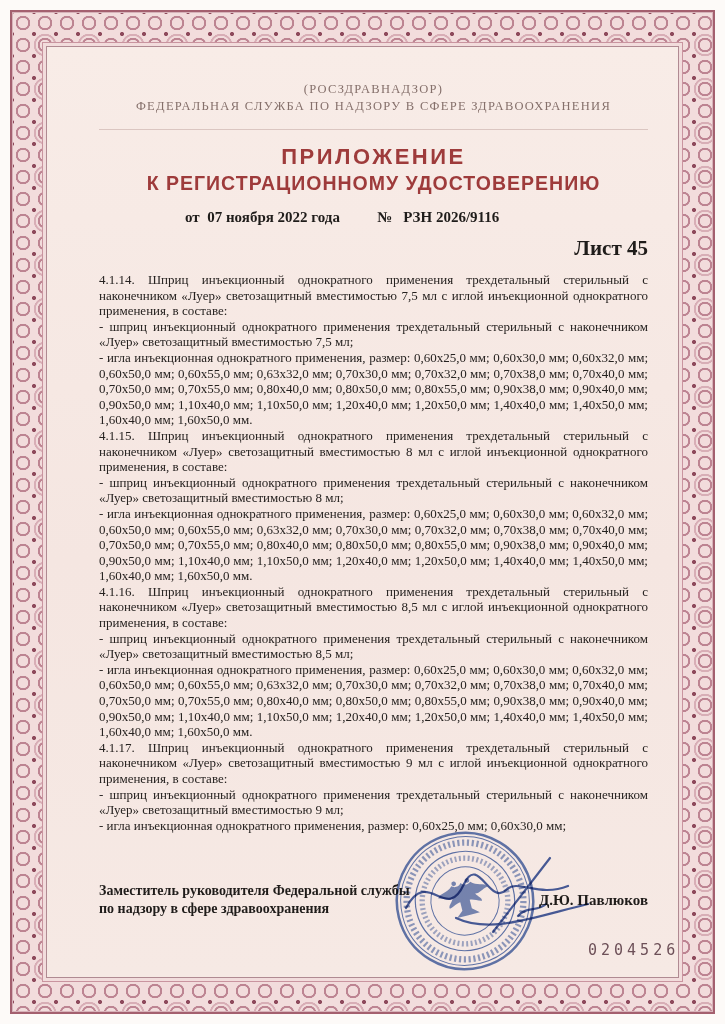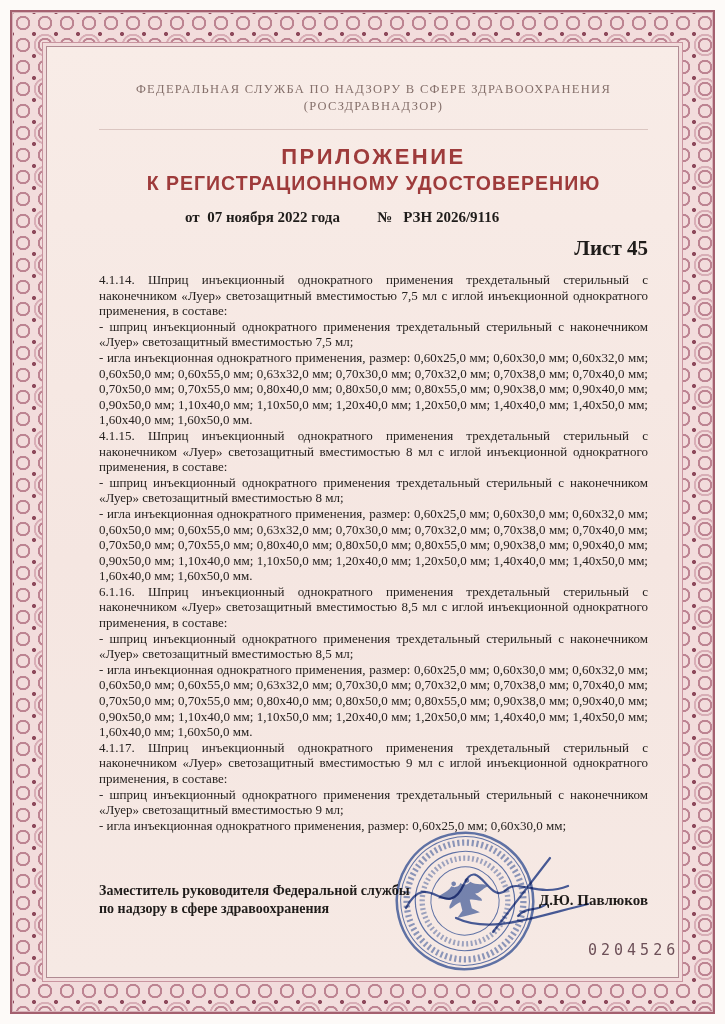--- a/index.html
+++ b/index.html
@@ -78,22 +78,22 @@
 </style>
 </head>
 <body>
 
 <div class="page">
   <div class="frame"></div>
 
   <div class="content">
 
     <div class="org">
+      <div>(РОСЗДРАВНАДЗОР)</div>
       <div>ФЕДЕРАЛЬНАЯ СЛУЖБА ПО НАДЗОРУ В СФЕРЕ ЗДРАВООХРАНЕНИЯ</div>
-      <div>(РОСЗДРАВНАДЗОР)</div>
     </div>
 
     <div class="divider"></div>
 
     <div class="title">
       <div class="t1">ПРИЛОЖЕНИЕ</div>
       <div class="t2">К РЕГИСТРАЦИОННОМУ УДОСТОВЕРЕНИЮ</div>
     </div>
 
     <div class="meta">
@@ -103,21 +103,21 @@
 
     <div class="sheet">Лист  45</div>
 
     <div class="doc-body">
       <p>4.1.14. Шприц инъекционный однократного применения трехдетальный стерильный с наконечником «Луер» светозащитный вместимостью 7,5 мл с иглой инъекционной однократного применения, в составе:</p>
       <p>- шприц инъекционный однократного применения трехдетальный стерильный с наконечником «Луер» светозащитный вместимостью 7,5 мл;</p>
       <p>- игла инъекционная однократного применения, размер: 0,60х25,0 мм; 0,60х30,0 мм; 0,60х32,0 мм; 0,60х50,0 мм; 0,60х55,0 мм; 0,63х32,0 мм; 0,70х30,0 мм; 0,70х32,0 мм; 0,70х38,0 мм; 0,70х40,0 мм; 0,70х50,0 мм; 0,70х55,0 мм; 0,80х40,0 мм; 0,80х50,0 мм; 0,80х55,0 мм; 0,90х38,0 мм; 0,90х40,0 мм; 0,90х50,0 мм; 1,10х40,0 мм; 1,10х50,0 мм; 1,20х40,0 мм; 1,20х50,0 мм; 1,40х40,0 мм; 1,40х50,0 мм; 1,60х40,0 мм; 1,60х50,0 мм.</p>
       <p>4.1.15. Шприц инъекционный однократного применения трехдетальный стерильный с наконечником «Луер» светозащитный вместимостью 8 мл с иглой инъекционной однократного применения, в составе:</p>
       <p>- шприц инъекционный однократного применения трехдетальный стерильный с наконечником «Луер» светозащитный вместимостью 8 мл;</p>
       <p>- игла инъекционная однократного применения, размер: 0,60х25,0 мм; 0,60х30,0 мм; 0,60х32,0 мм; 0,60х50,0 мм; 0,60х55,0 мм; 0,63х32,0 мм; 0,70х30,0 мм; 0,70х32,0 мм; 0,70х38,0 мм; 0,70х40,0 мм; 0,70х50,0 мм; 0,70х55,0 мм; 0,80х40,0 мм; 0,80х50,0 мм; 0,80х55,0 мм; 0,90х38,0 мм; 0,90х40,0 мм; 0,90х50,0 мм; 1,10х40,0 мм; 1,10х50,0 мм; 1,20х40,0 мм; 1,20х50,0 мм; 1,40х40,0 мм; 1,40х50,0 мм; 1,60х40,0 мм; 1,60х50,0 мм.</p>
-      <p>6.1.16. Шприц инъекционный однократного применения трехдетальный стерильный с наконечником «Луер» светозащитный вместимостью 8,5 мл с иглой инъекционной однократного применения, в составе:</p>
+      <p>4.1.16. Шприц инъекционный однократного применения трехдетальный стерильный с наконечником «Луер» светозащитный вместимостью 8,5 мл с иглой инъекционной однократного применения, в составе:</p>
       <p>- шприц инъекционный однократного применения трехдетальный стерильный с наконечником «Луер» светозащитный вместимостью 8,5 мл;</p>
       <p>- игла инъекционная однократного применения, размер: 0,60х25,0 мм; 0,60х30,0 мм; 0,60х32,0 мм; 0,60х50,0 мм; 0,60х55,0 мм; 0,63х32,0 мм; 0,70х30,0 мм; 0,70х32,0 мм; 0,70х38,0 мм; 0,70х40,0 мм; 0,70х50,0 мм; 0,70х55,0 мм; 0,80х40,0 мм; 0,80х50,0 мм; 0,80х55,0 мм; 0,90х38,0 мм; 0,90х40,0 мм; 0,90х50,0 мм; 1,10х40,0 мм; 1,10х50,0 мм; 1,20х40,0 мм; 1,20х50,0 мм; 1,40х40,0 мм; 1,40х50,0 мм; 1,60х40,0 мм; 1,60х50,0 мм.</p>
       <p>4.1.17. Шприц инъекционный однократного применения трехдетальный стерильный с наконечником «Луер» светозащитный вместимостью 9 мл с иглой инъекционной однократного применения, в составе:</p>
       <p>- шприц инъекционный однократного применения трехдетальный стерильный с наконечником «Луер» светозащитный вместимостью 9 мл;</p>
       <p>- игла инъекционная однократного применения, размер: 0,60х25,0 мм; 0,60х30,0 мм;</p>
     </div>
 
     <div class="footer">
       <div>
         <div>Заместитель руководителя Федеральной службы</div>

